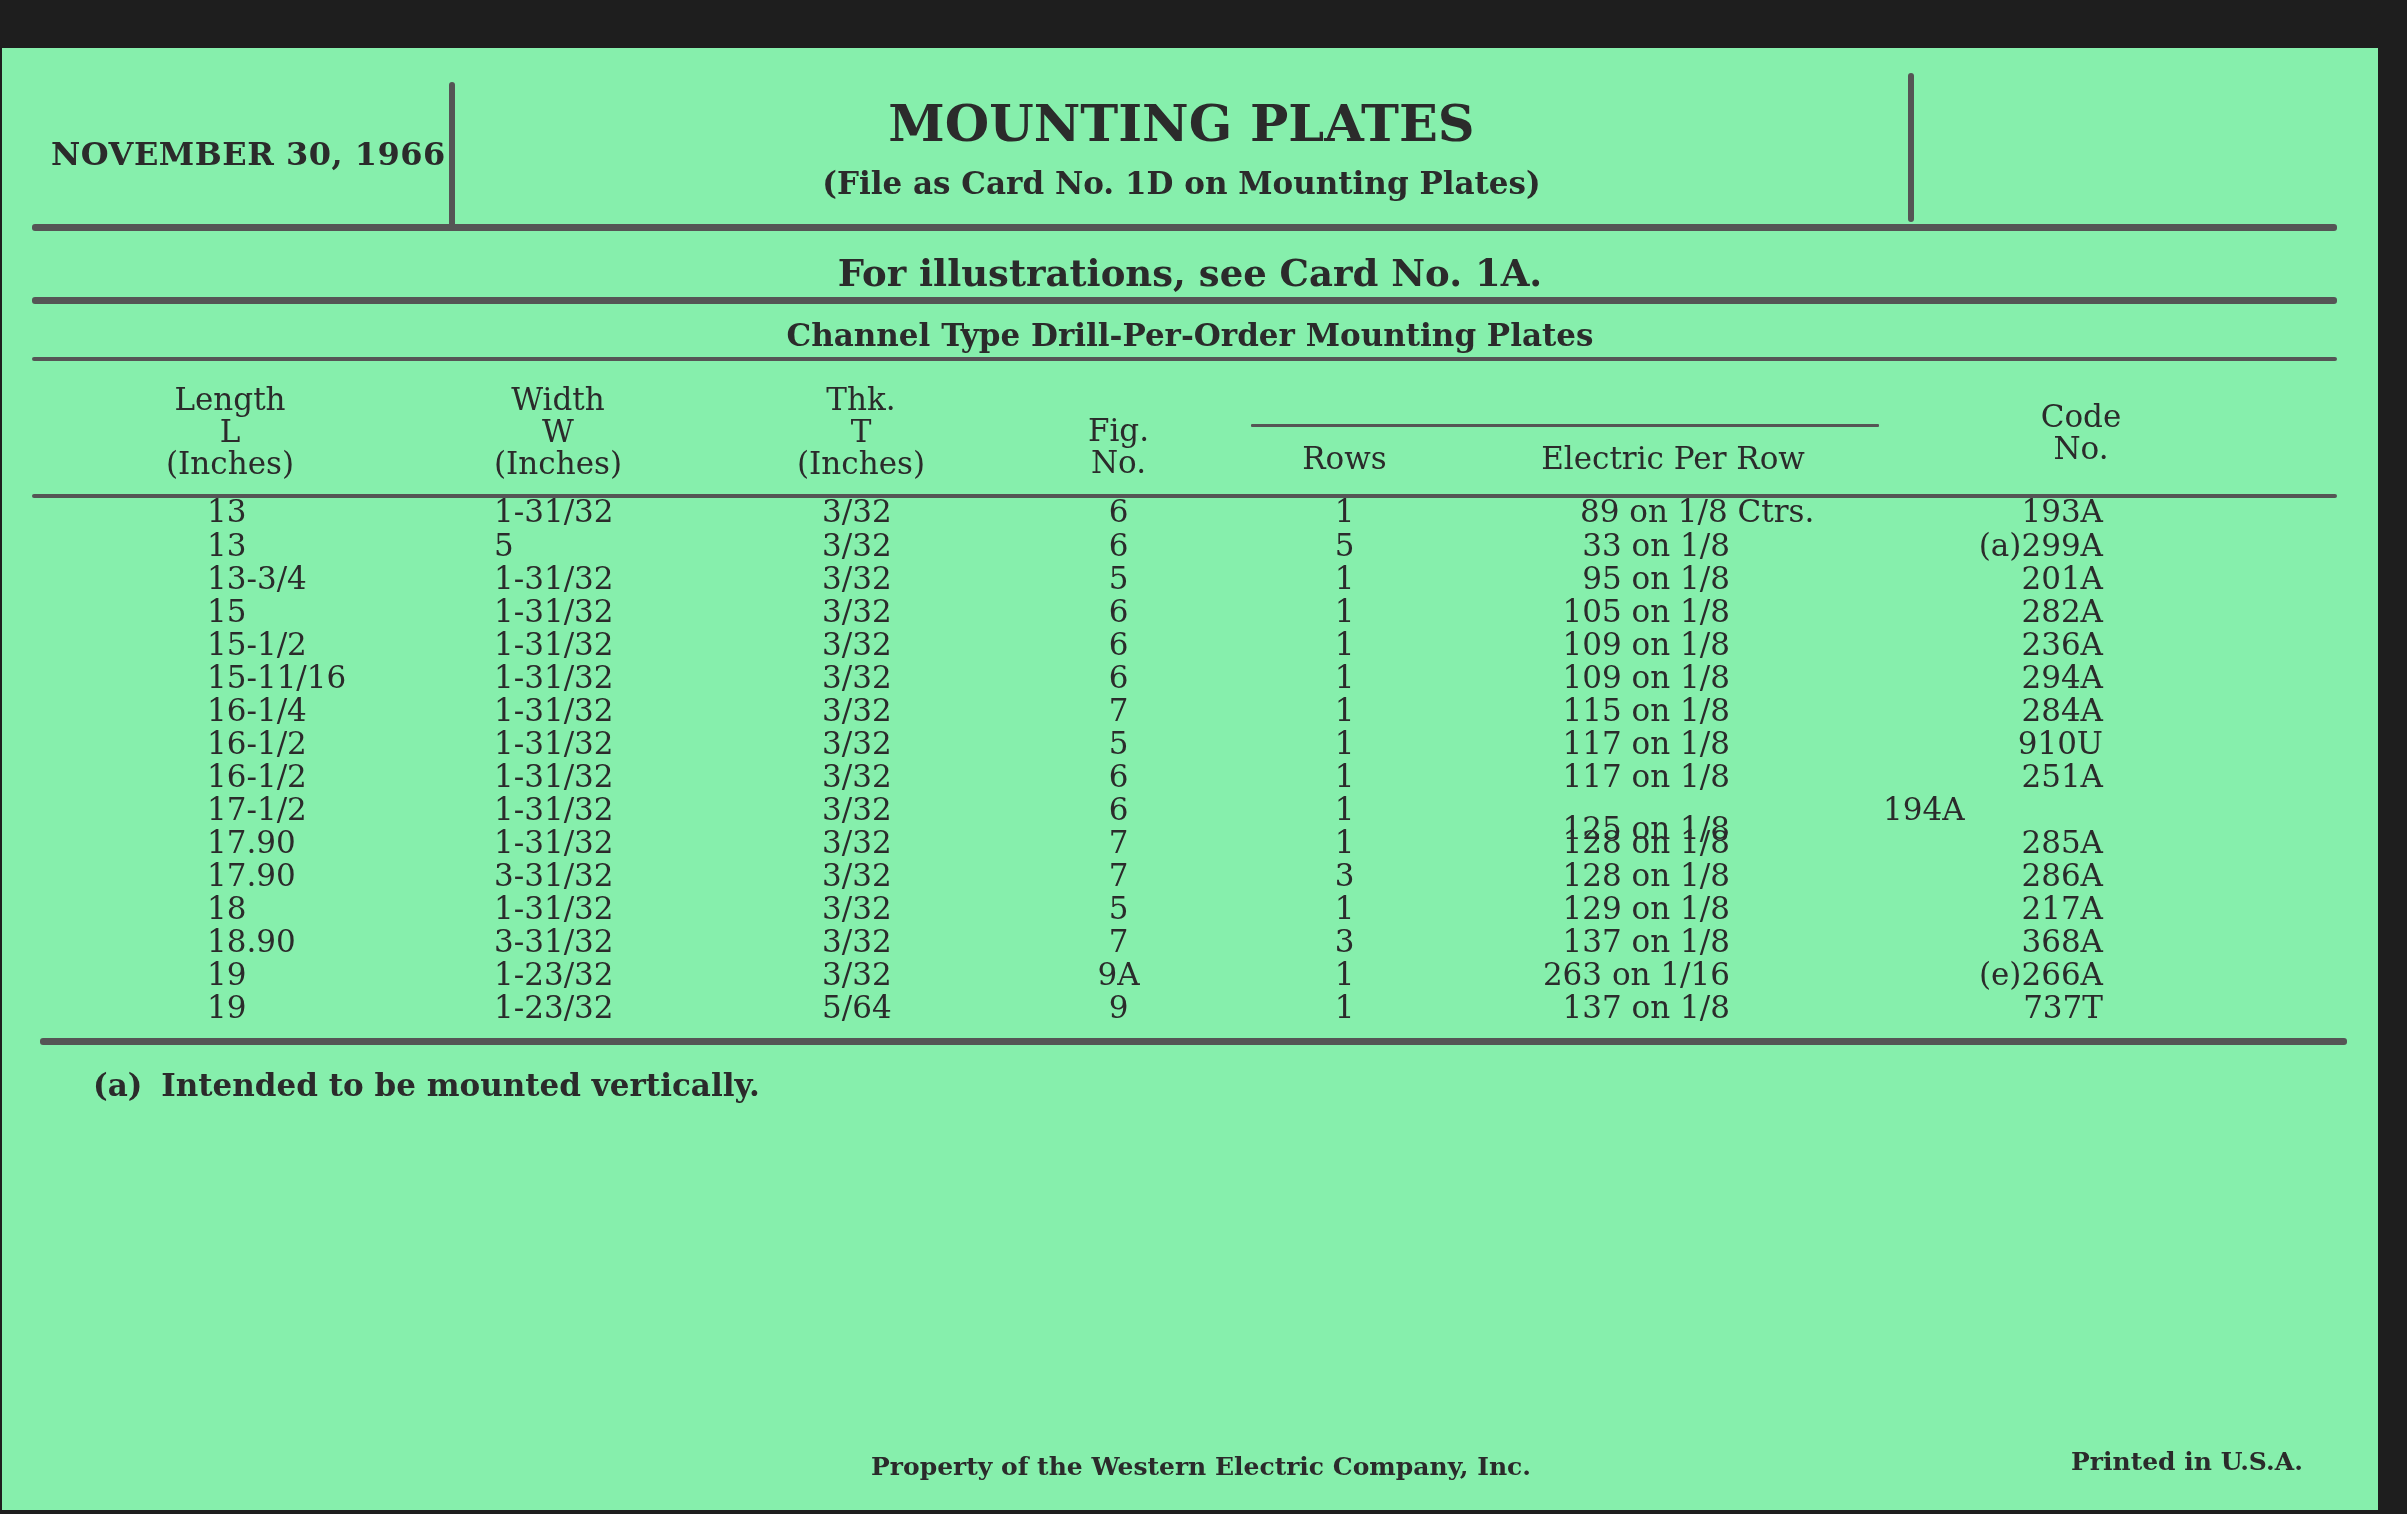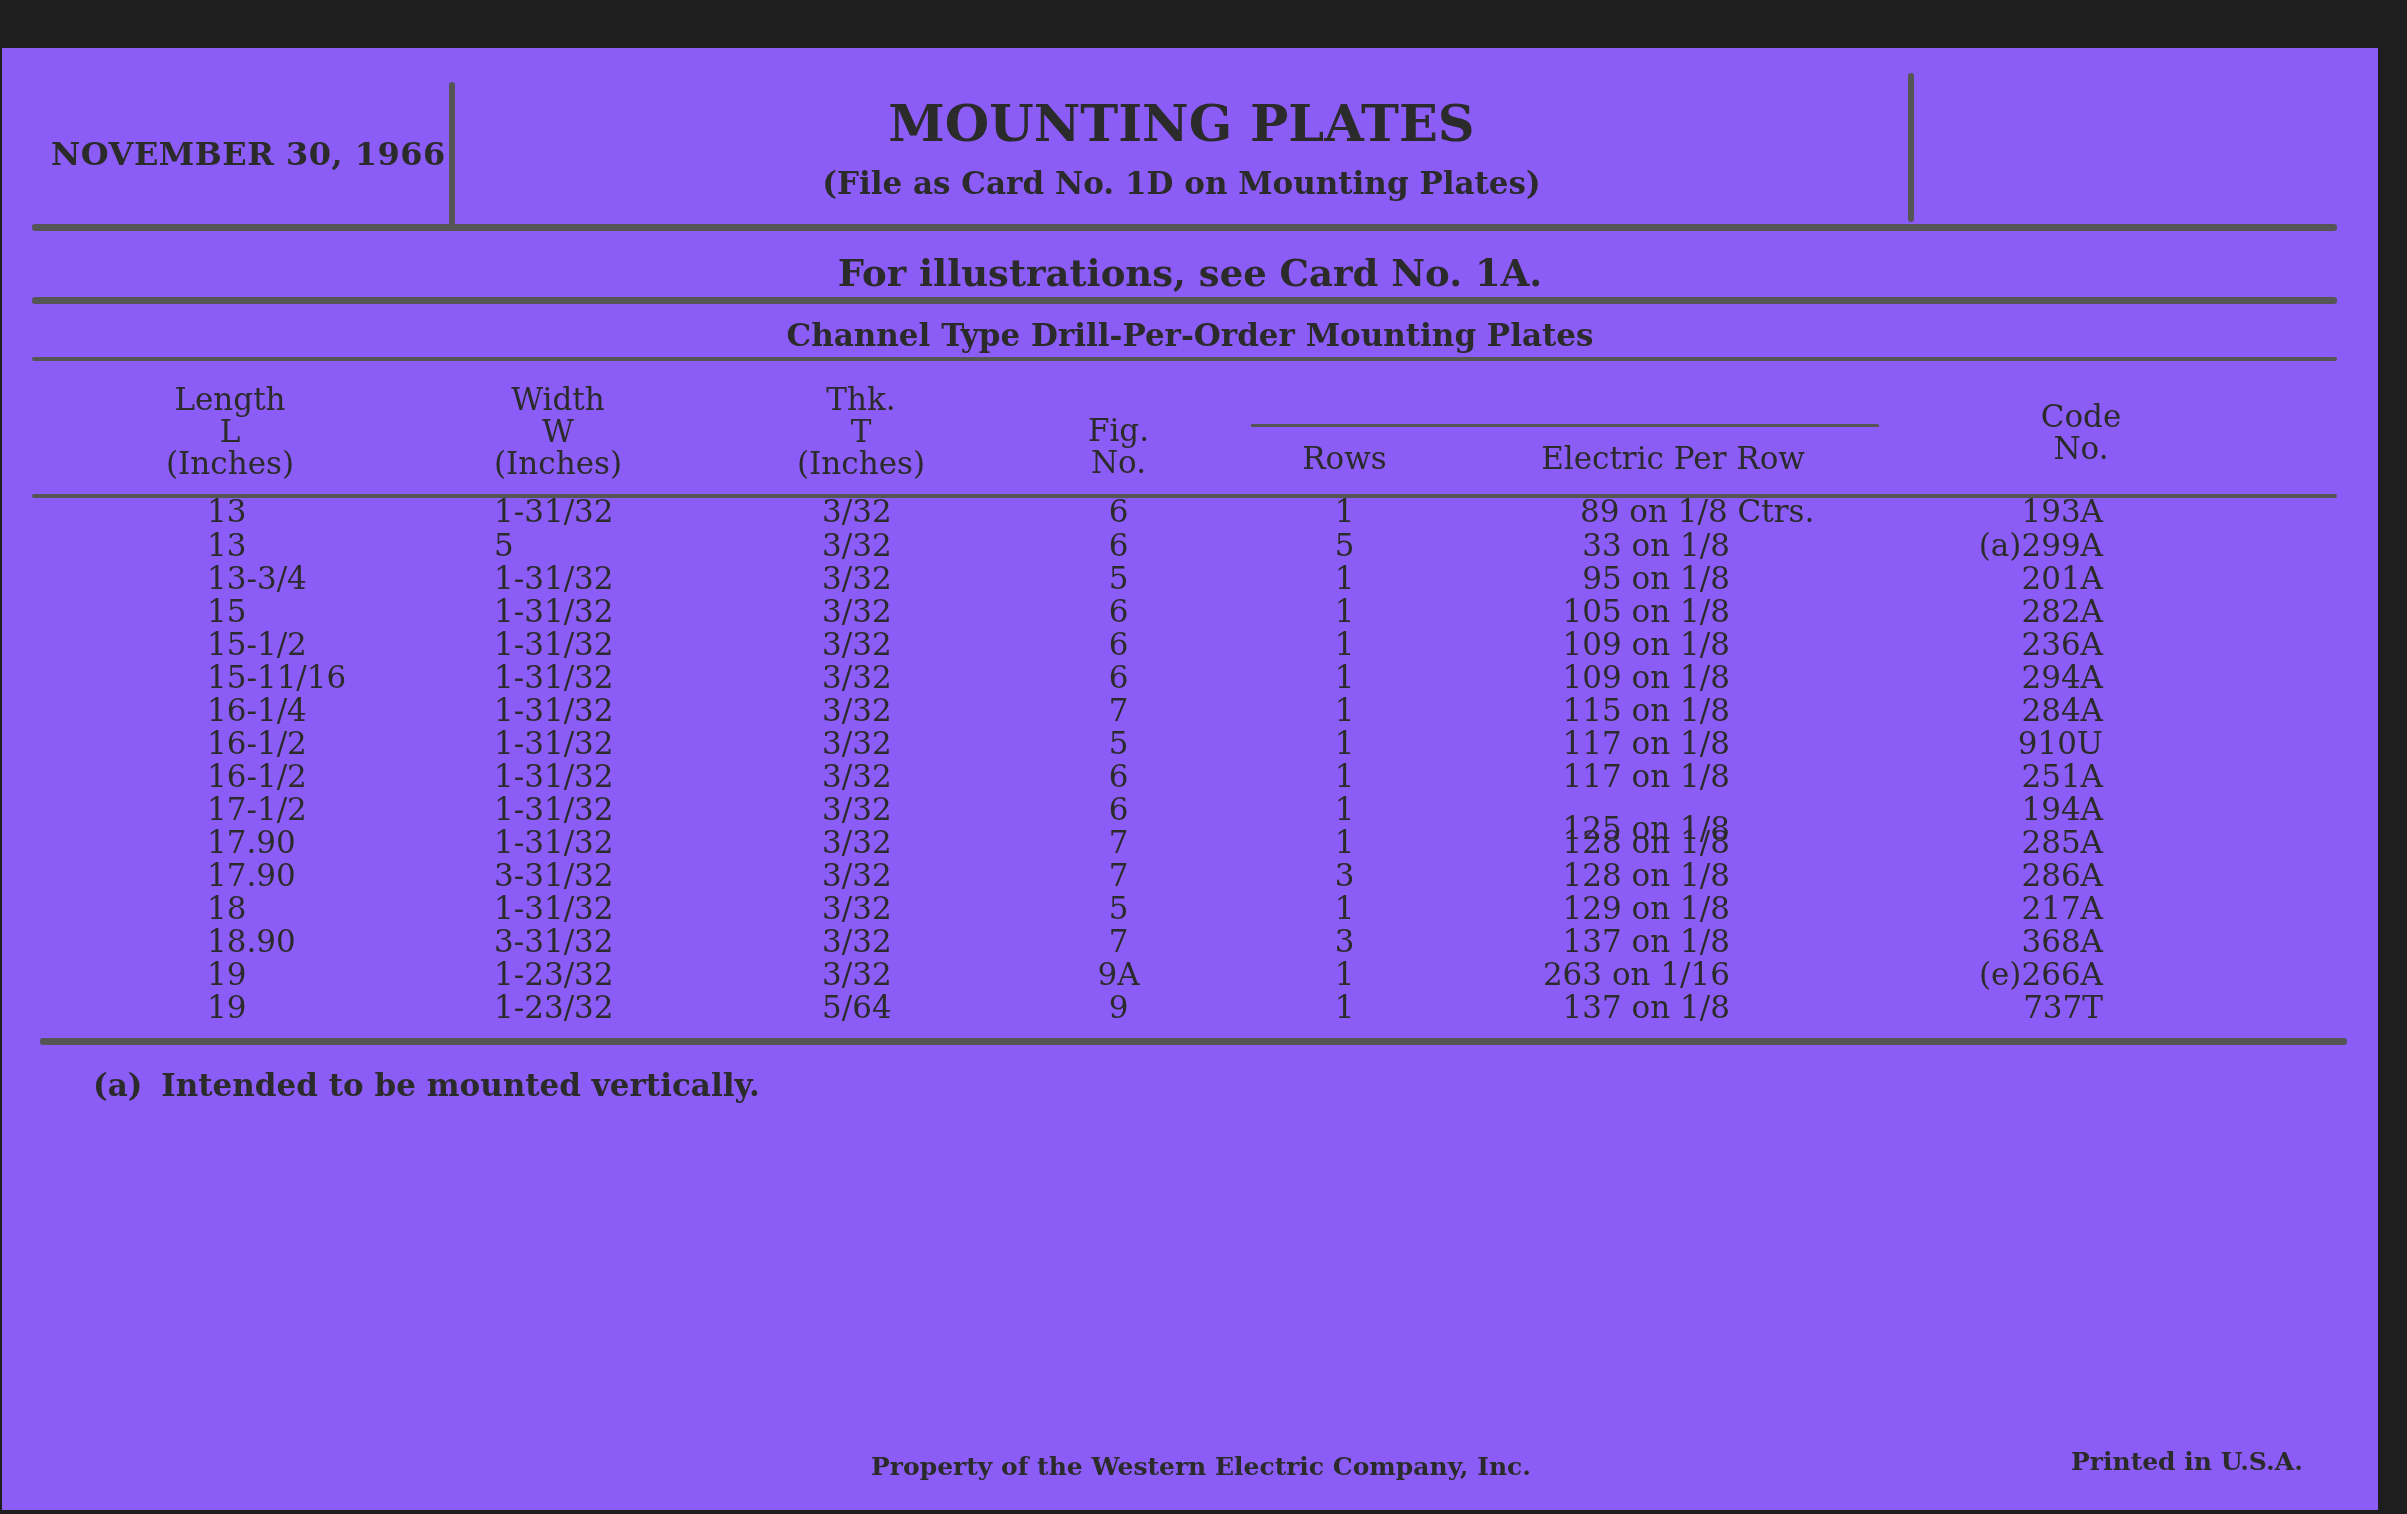--- a/index.html
+++ b/index.html
@@ -4,21 +4,21 @@
 <style>
   html, body { margin: 0; padding: 0; }
   body {
     width: 2408px; height: 1515px; position: relative; overflow: hidden;
     background: #1e1e1e;
     font-family: "DejaVu Serif", "Liberation Serif", serif;
     color: #2b2b2b;
   }
   .card {
     position: absolute; left: 2px; top: 48px; width: 2376px; height: 1462px;
-    background: #8b5cf6;
+    background: #86efac;
   }
   .abs { position: absolute; white-space: nowrap; }
   .rule { position: absolute; background: #555; border-radius: 3px; }
 
   .date { left: 49px; top: 87px; font-size: 32px; font-weight: bold; letter-spacing: 0.5px; }
   .title { left: 450px; width: 1459px; top: 45px; text-align: center; font-size: 51px; font-weight: bold; }
   .subtitle { left: 450px; width: 1459px; top: 117px; text-align: center; font-size: 31px; font-weight: bold; }
   .illus { left: 0; width: 2376px; top: 203px; text-align: center; font-size: 37px; font-weight: bold; }
   .channel { left: 0; width: 2376px; top: 269px; text-align: center; font-size: 31px; font-weight: bold; }
 
@@ -156,21 +156,21 @@
         <div class="abs cell" style="left:1386px; width:342px; text-align:right;top:712px;">117 on 1/8</div>
         <div class="abs cell" style="left:1881px; width:220px; text-align:right;top:712px;">251A</div>
       </div>
       <div>
         <div class="abs cell" style="left:205px;top:745px;">17-1/2</div>
         <div class="abs cell" style="left:492px;top:745px;">1-31/32</div>
         <div class="abs cell" style="left:820px;top:745px;">3/32</div>
         <div class="abs cell" style="left:1067px; width:99px; text-align:center;top:745px;">6</div>
         <div class="abs cell" style="left:1293px; width:99px; text-align:center;top:745px;">1</div>
         <div class="abs cell" style="left:1386px; width:342px; text-align:right;top:745px;margin-top:19px;">125 on 1/8</div>
-        <div class="abs cell" style="left:1881px; width:220px; text-align:right;top:745px;">194A</div>
+        <div class="abs cell" style="left:1881px; width:220px; text-align:left;top:745px;">194A</div>
       </div>
       <div>
         <div class="abs cell" style="left:205px;top:778px;">17.90</div>
         <div class="abs cell" style="left:492px;top:778px;">1-31/32</div>
         <div class="abs cell" style="left:820px;top:778px;">3/32</div>
         <div class="abs cell" style="left:1067px; width:99px; text-align:center;top:778px;">7</div>
         <div class="abs cell" style="left:1293px; width:99px; text-align:center;top:778px;">1</div>
         <div class="abs cell" style="left:1386px; width:342px; text-align:right;top:778px;">128 on 1/8</div>
         <div class="abs cell" style="left:1881px; width:220px; text-align:right;top:778px;">285A</div>
       </div>

